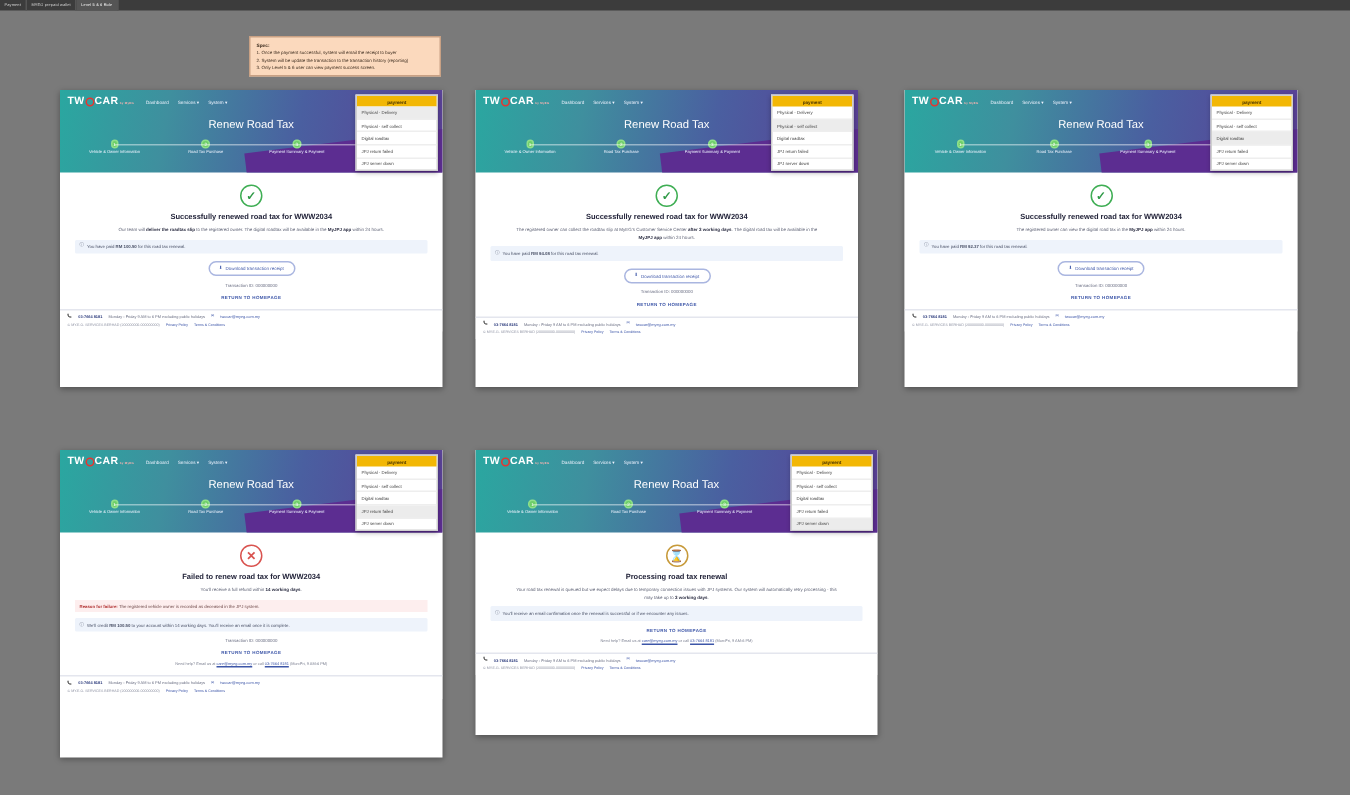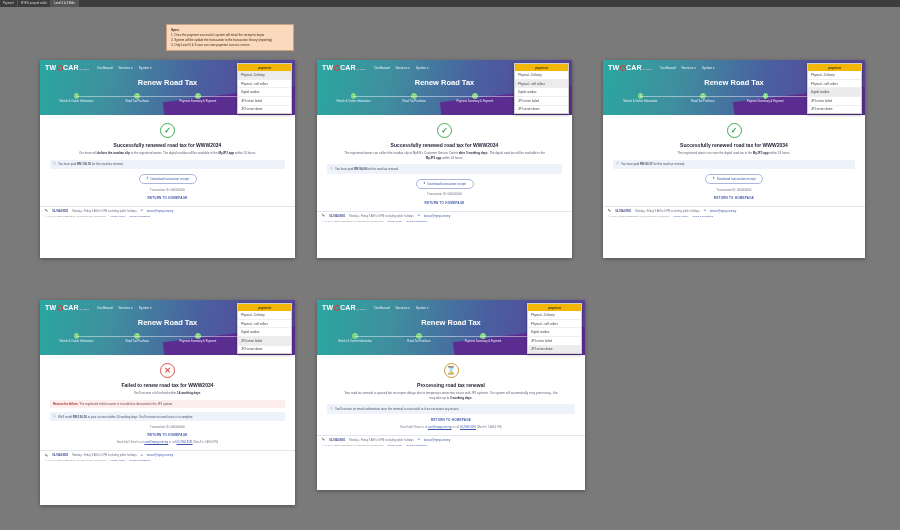--- a/index.html
+++ b/index.html
@@ -54,21 +54,21 @@
     display:inline-block; margin:0 .4px; position:relative; top:.4px;
   }
   .logo-sub{ font-size:1.9px; color:#ffb3b0; margin-left:1px; align-self:flex-end; margin-bottom:.6px;}
   .nav-links{ display:flex; gap:6px; margin-left:8px; }
   .nav-link{ font-size:3.1px; color:#eef3ff; white-space:nowrap; }
   .nav-right{ margin-left:auto; display:flex; align-items:center; gap:4px; }
   .nav-right .item{ font-size:2.8px; color:#eaeaf5; display:flex; align-items:center; gap:1px; }
   .glyph{ display:inline-block; line-height:1; }
 
   
-  .hero-title{ position:relative; z-index:3; text-align:center; color:#fff; font-size:7.5px; font-weight:bold; margin-top:3px; }
+  .hero-title{ position:relative; z-index:3; text-align:center; color:#fff; font-size:7.5px; font-weight:normal; margin-top:3px; }
   .stepper{ position:relative; z-index:3; display:flex; margin-top:6px; padding:0 6px; }
   .step{ flex:1; text-align:center; position:relative; }
   .step-dot{
     width:5.5px; height:5.5px; border-radius:50%; background:#6fcf6a;
     color:#fff; font-size:3px; line-height:5.5px; margin:0 auto 1.6px;
     border:.6px solid #8fe08a;
   }
   .step-label{ font-size:2.7px; color:#eef3ff; white-space:nowrap; }
   .step::before{
     content:""; position:absolute; top:2.7px; left:-50%; width:100%; height:.6px;

